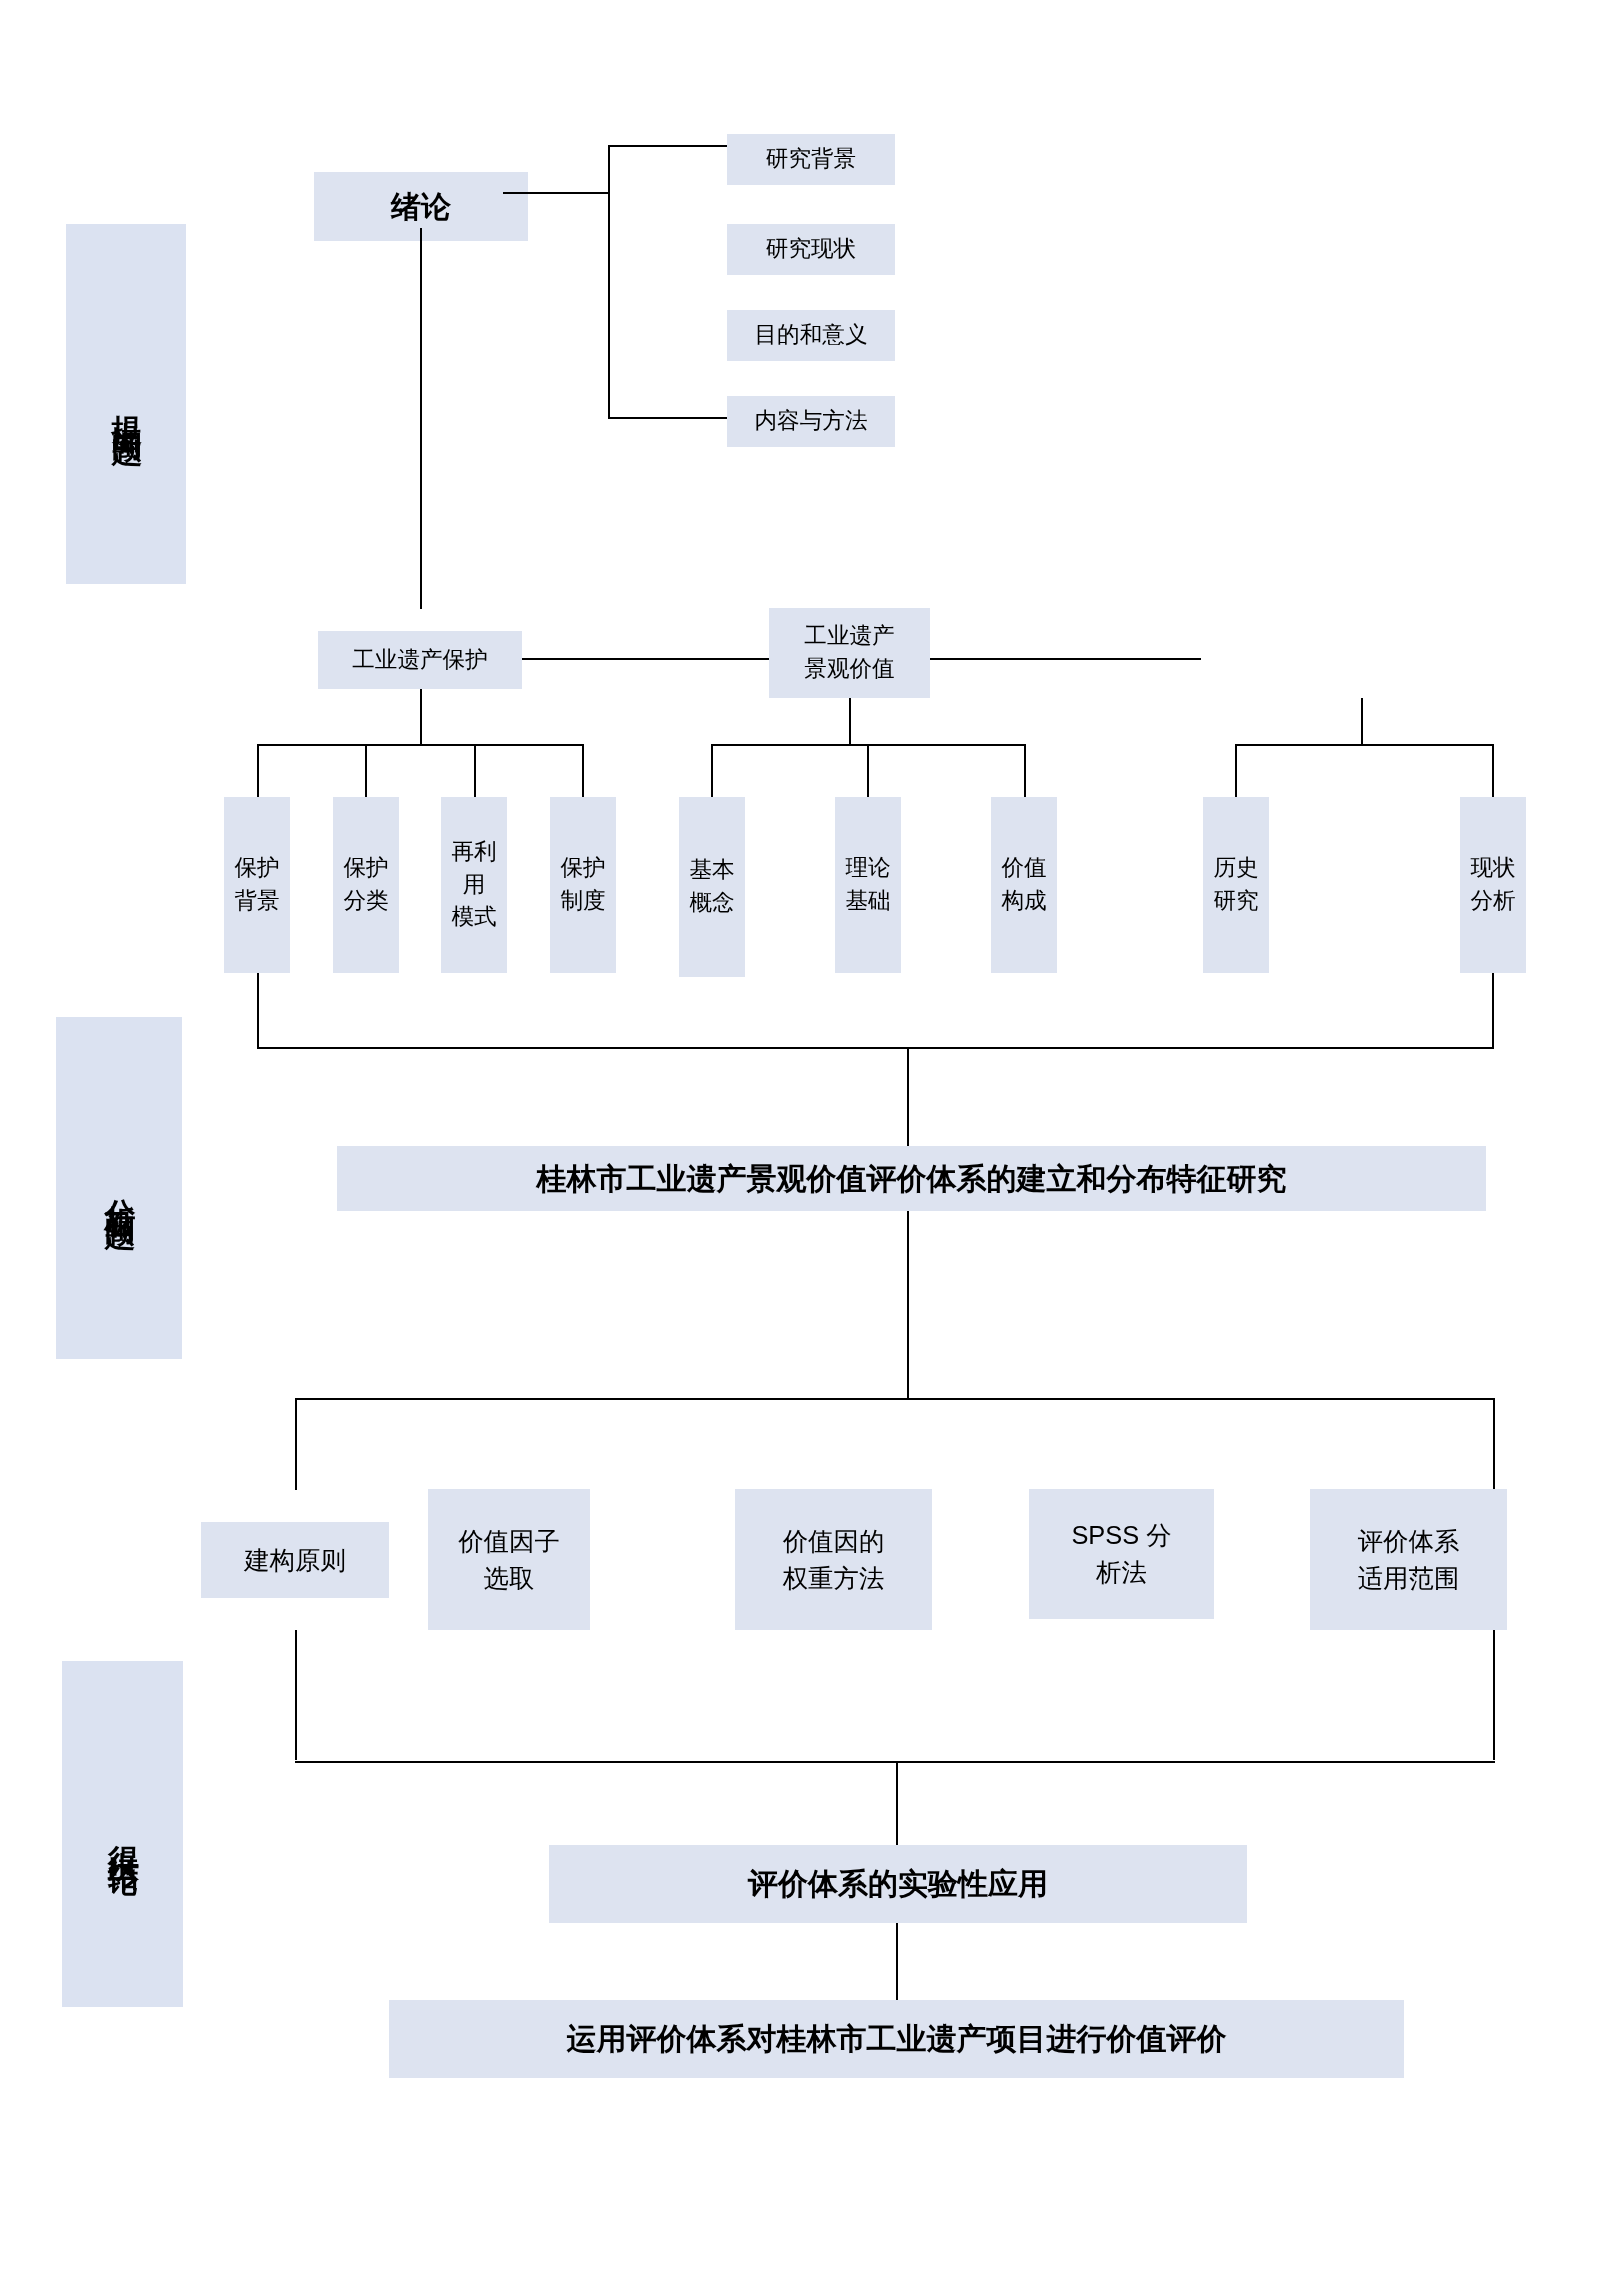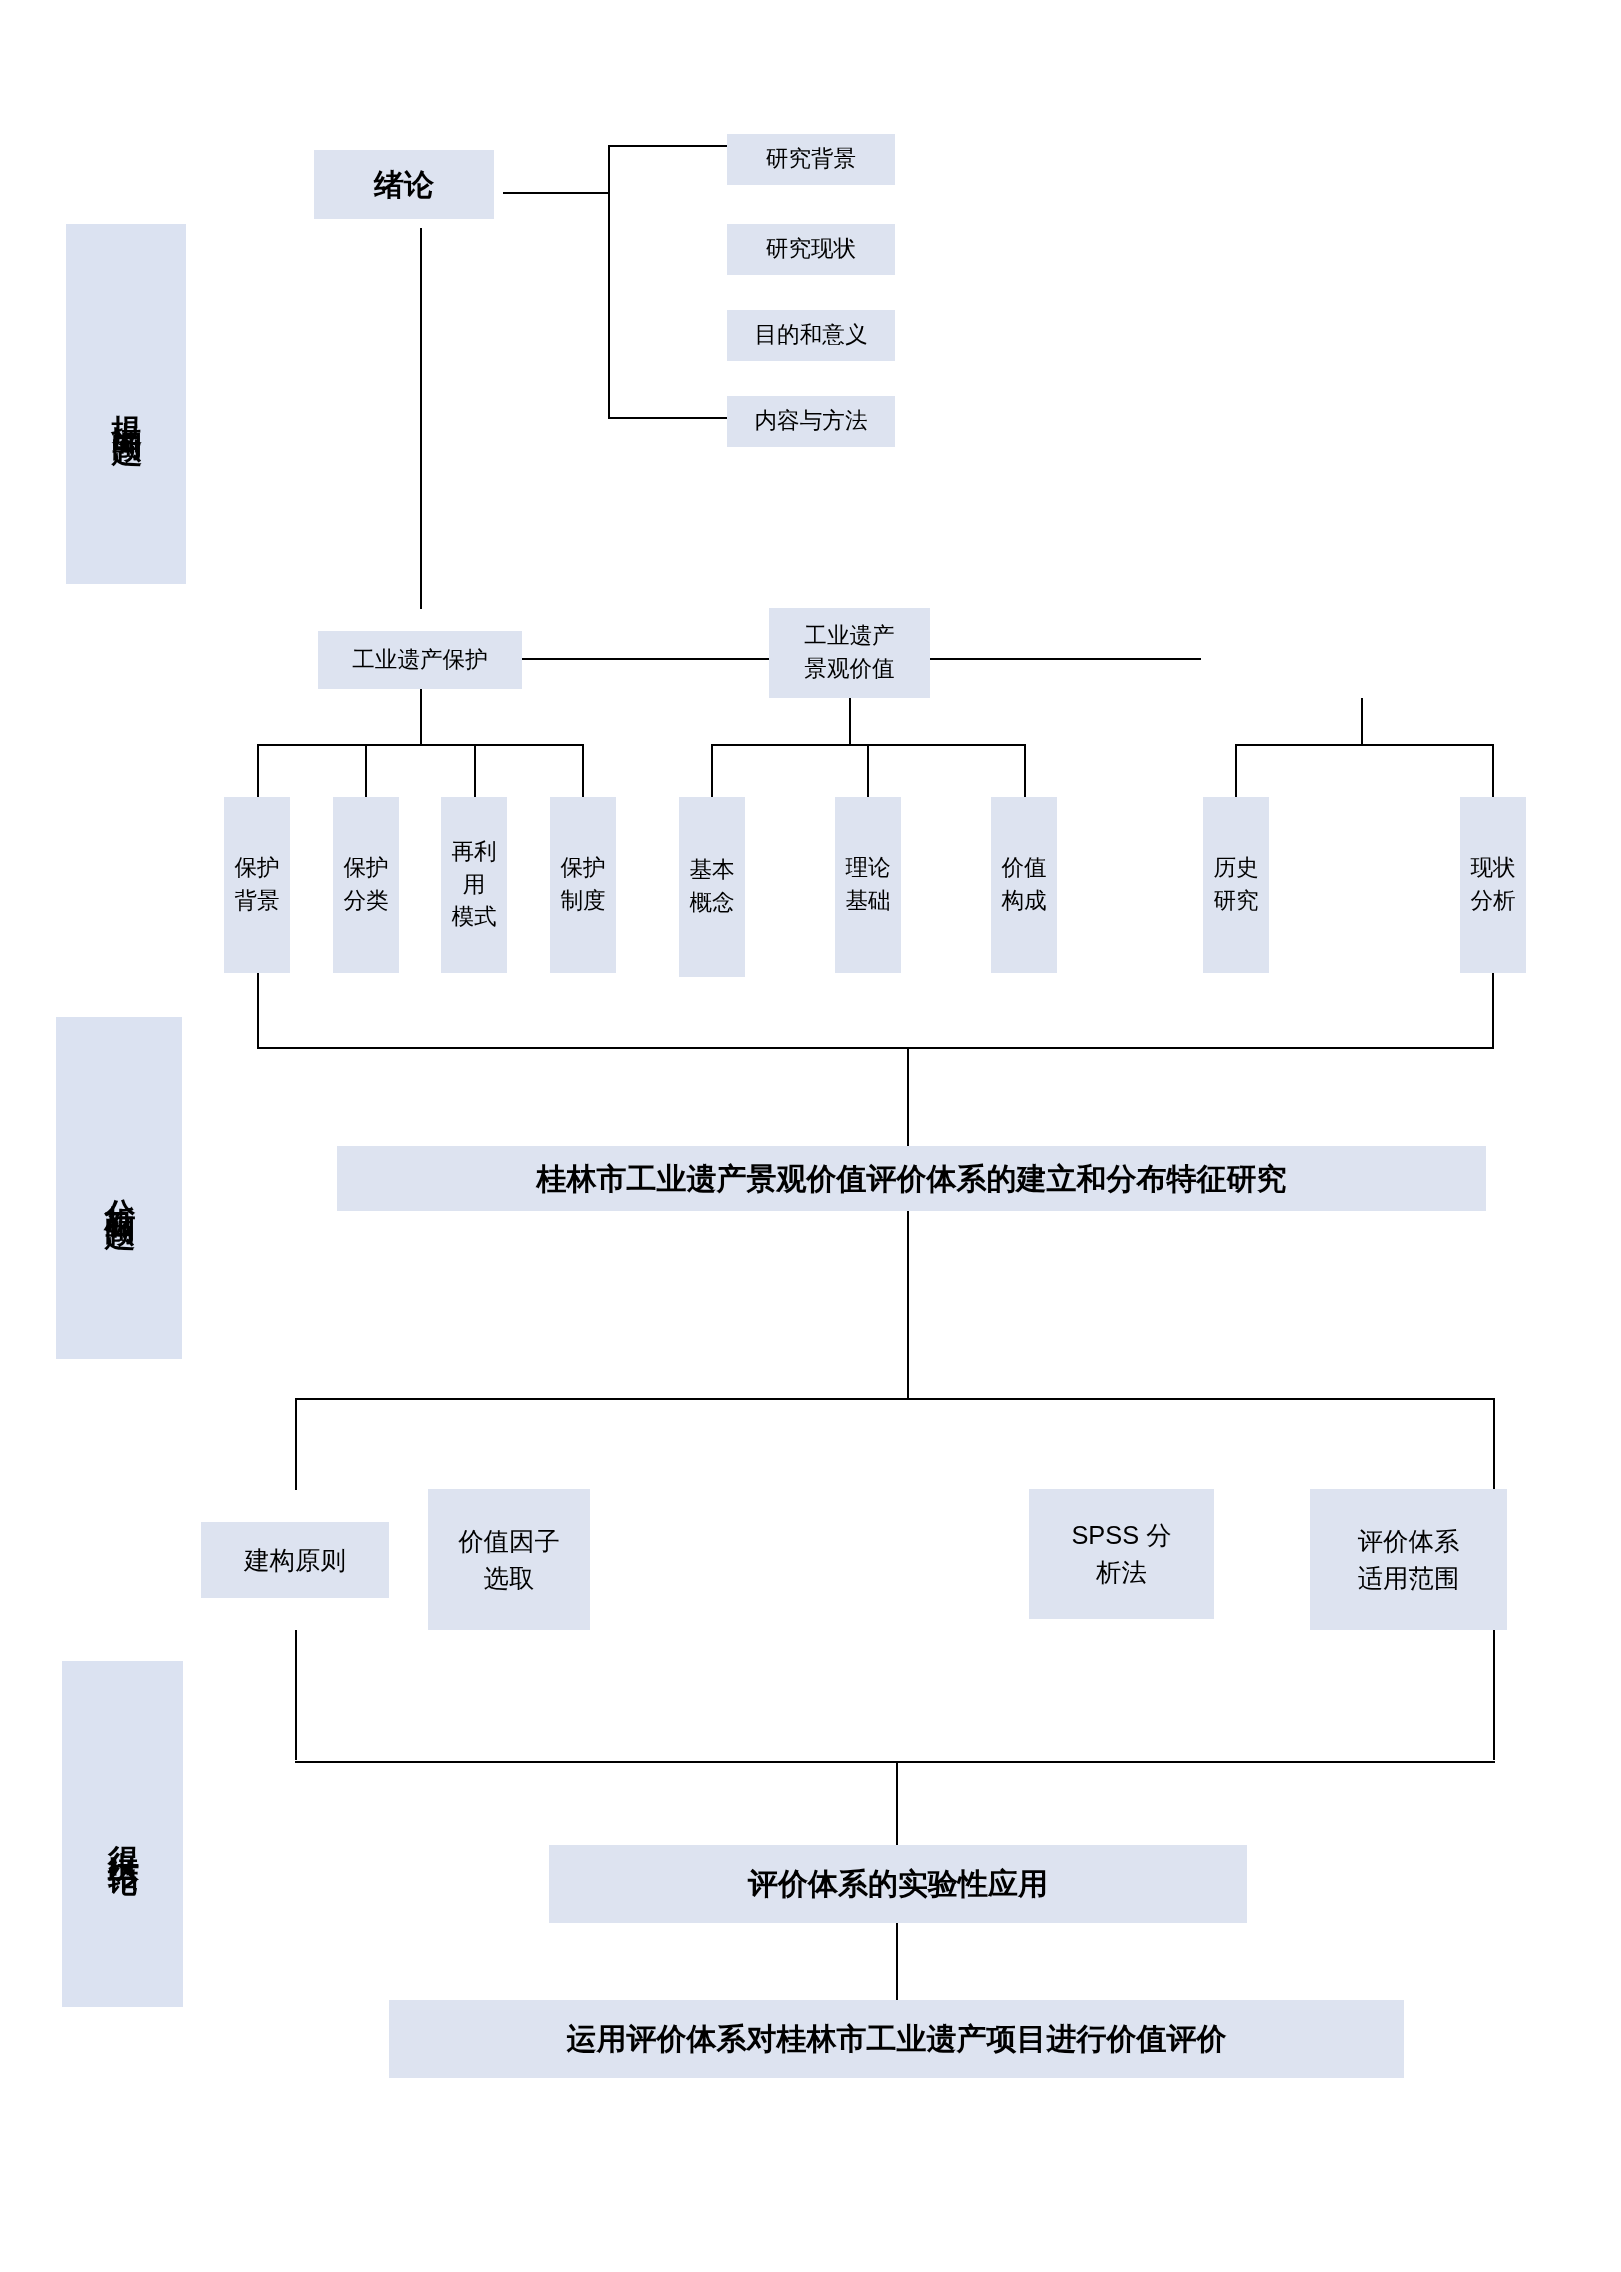--- a/index.html
+++ b/index.html
@@ -48,21 +48,21 @@
 <body>
 
 <div id="canvas">
 
   <div class="box stage" style="left:66px; top:224px; width:120px; height:360px;">提出问题</div>
 
   <div class="box stage" style="left:56px; top:1017px; width:126px; height:342px;">分析问题</div>
 
   <div class="box stage" style="left:62px; top:1661px; width:121px; height:346px;">得出结论</div>
 
-  <div class="box" style="left:314px; top:150px; width:180px; height:69px; font-size:30px; font-weight:bold;">绪论</div>
+  <div class="box" style="left:314px; top:172px; width:214px; height:69px; font-size:30px; font-weight:bold;">绪论</div>
 
   <div class="box" style="left:727px; top:134px; width:168px; height:51px; font-size:22.6px;">研究背景</div>
   <div class="box" style="left:727px; top:224px; width:168px; height:51px; font-size:22.6px;">研究现状</div>
   <div class="box" style="left:727px; top:310px; width:168px; height:51px; font-size:22.6px;">目的和意义</div>
   <div class="box" style="left:727px; top:396px; width:168px; height:51px; font-size:22.6px;">内容与方法</div>
 
   <div class="line h" style="left:503px; top:192px; width:106px;"></div>
   <div class="line v" style="left:608px; top:145px; height:273px;"></div>
   <div class="line h" style="left:608px; top:145px; width:119px;"></div>
   <div class="line h" style="left:608px; top:417px; width:119px;"></div>
@@ -126,20 +126,22 @@
   <div class="box" style="left:337px; top:1146px; width:1149px; height:65px; font-size:30px; font-weight:bold;text-align:right;">桂林市工业遗产景观价值评价体系的建立和分布特征研究</div>
 
   <div class="line v" style="left:907px; top:1211px; height:187px;"></div>
   <div class="line h" style="left:295px; top:1398px; width:1200px;"></div>
   <div class="line v" style="left:295px; top:1398px; height:92px;"></div>
   <div class="line v" style="left:1493px; top:1398px; height:92px;"></div>
 
   <div class="box" style="left:201px; top:1522px; width:188px; height:76px; font-size:25.4px;">建构原则</div>
   <div class="box" style="left:428px; top:1489px; width:162px; height:141px; font-size:25.4px;">价值因子
 选取</div>
+  <div class="box" style="left:735px; top:1489px; width:197px; height:141px; font-size:25.4px;">价值因的
+权重方法</div>
   <div class="box" style="left:1029px; top:1489px; width:185px; height:130px; font-size:25.4px;">SPSS 分
 析法</div>
   <div class="box" style="left:1310px; top:1489px; width:197px; height:141px; font-size:25.4px;">评价体系
 适用范围</div>
 
   <div class="line v" style="left:295px; top:1630px; height:130px;"></div>
   <div class="line v" style="left:1493px; top:1630px; height:130px;"></div>
   <div class="line h" style="left:295px; top:1761px; width:1200px;"></div>
   <div class="line v" style="left:896px; top:1761px; height:85px;"></div>
 

